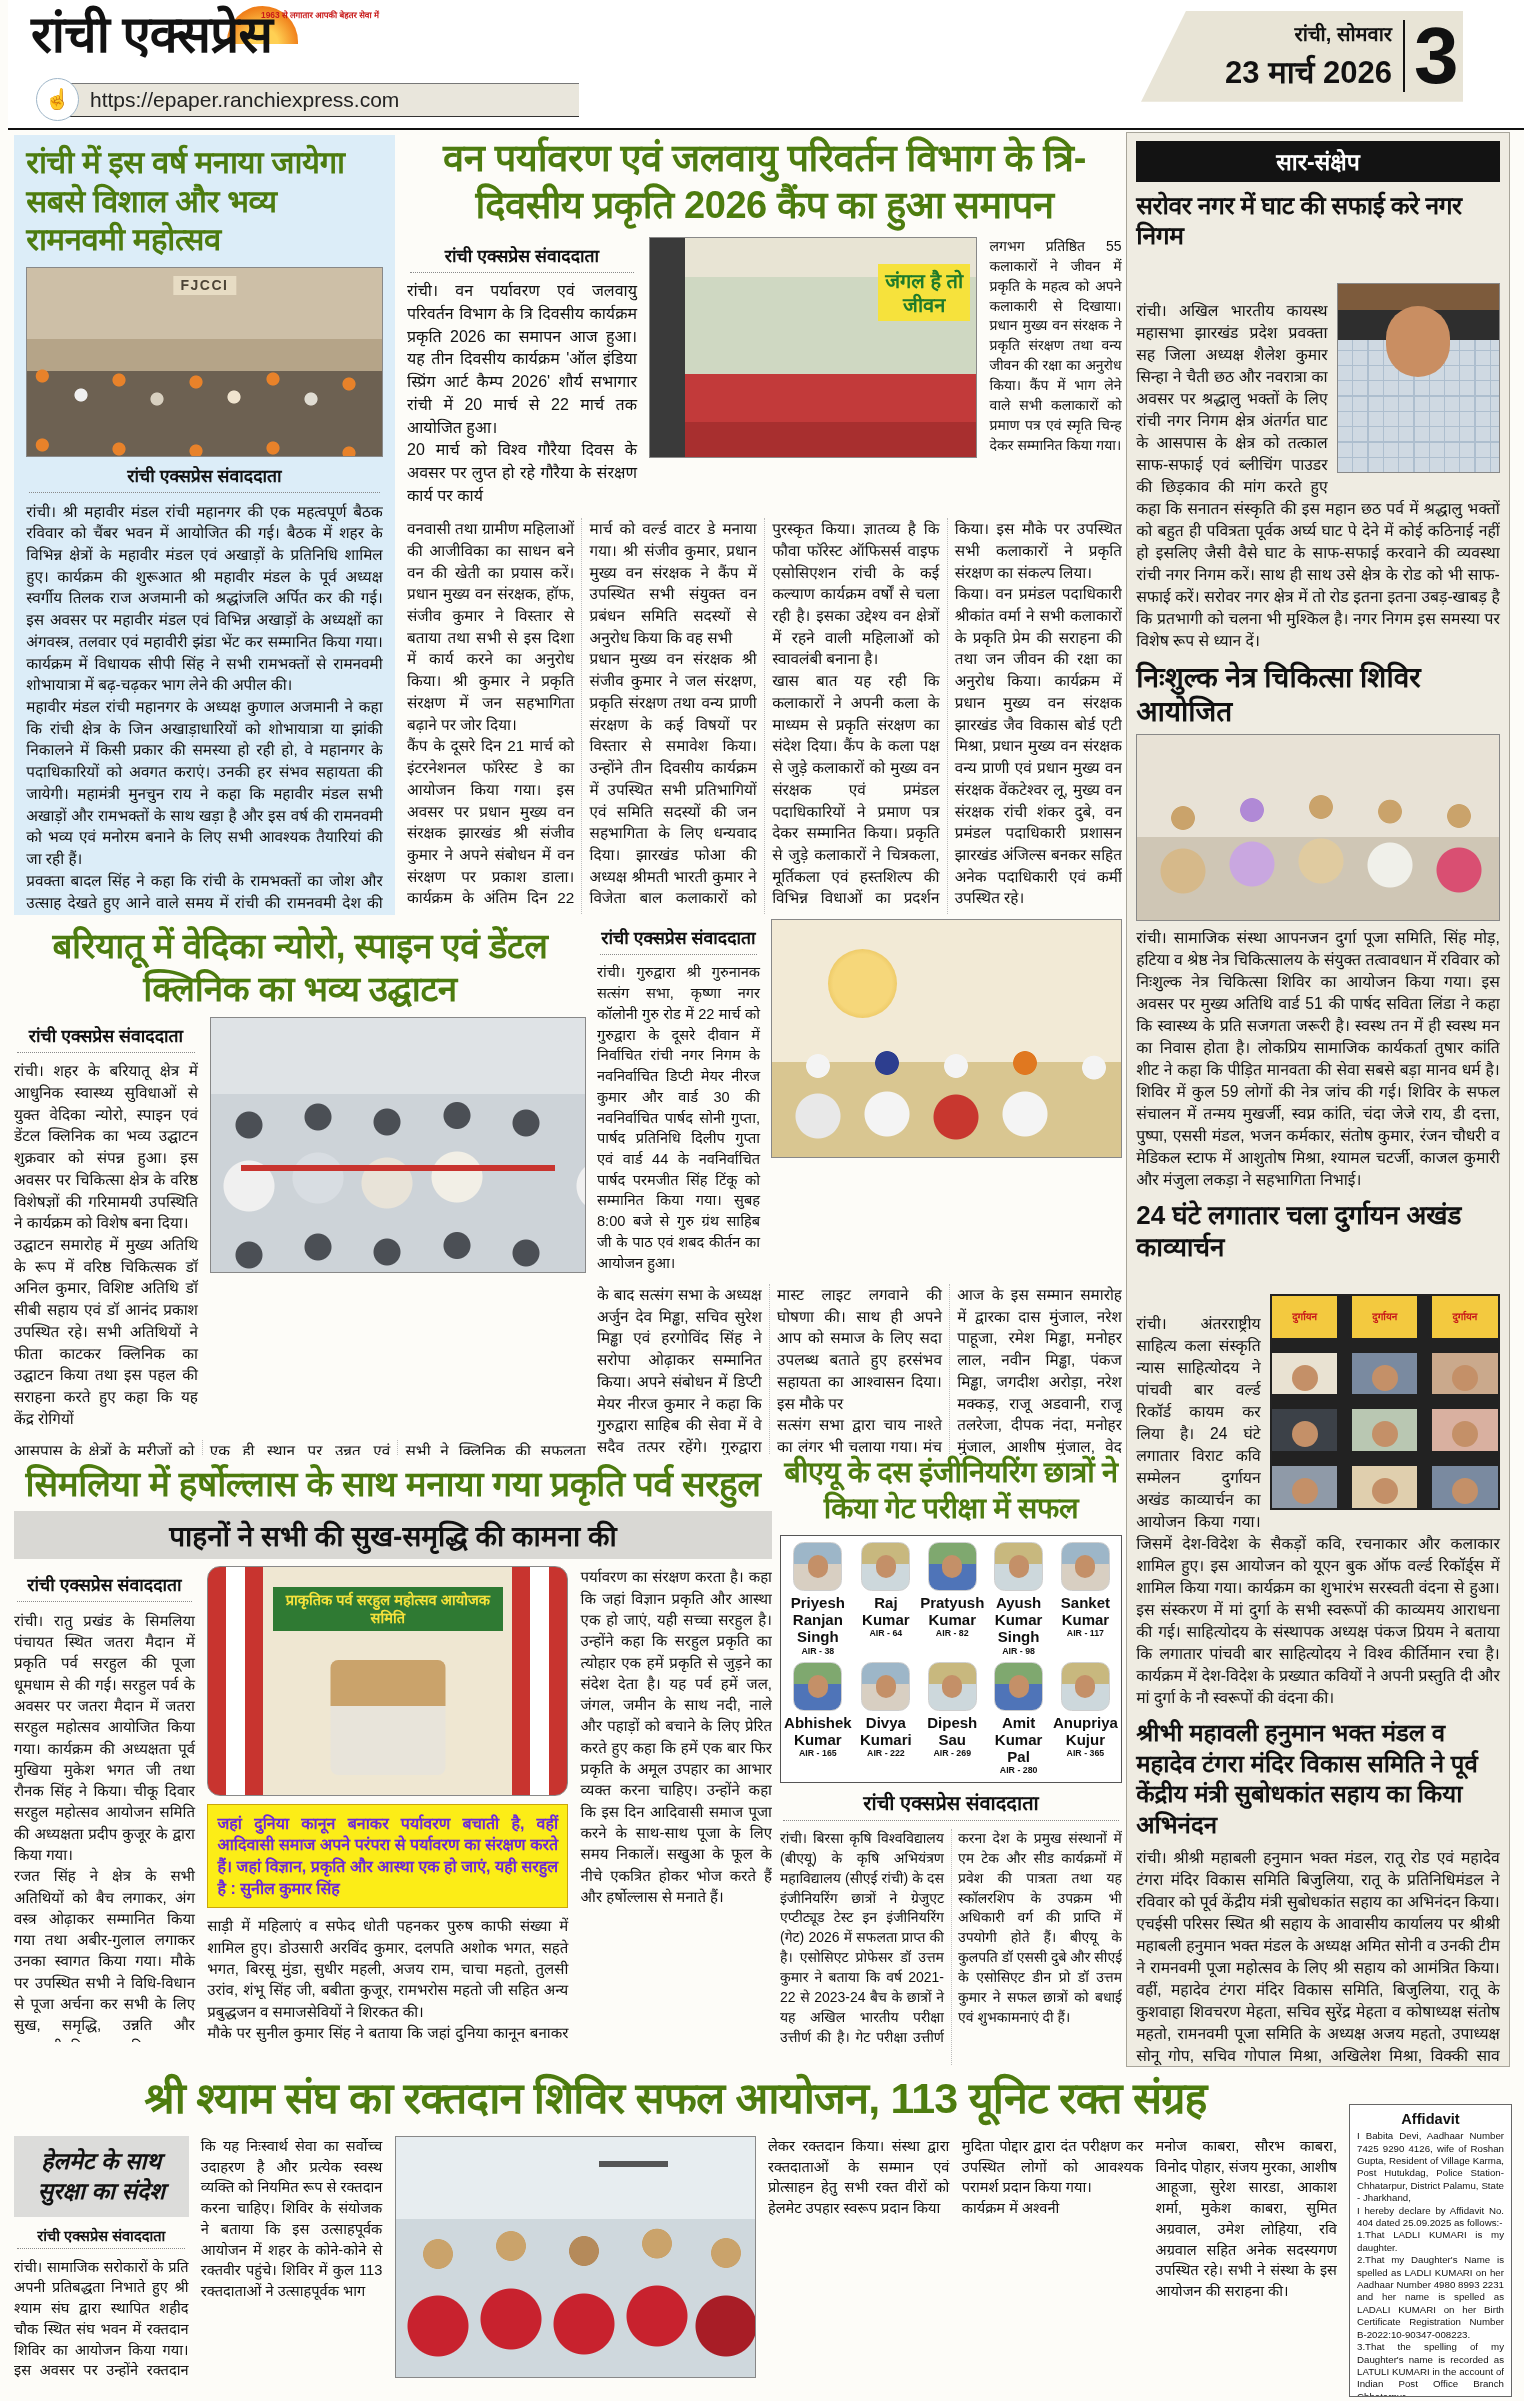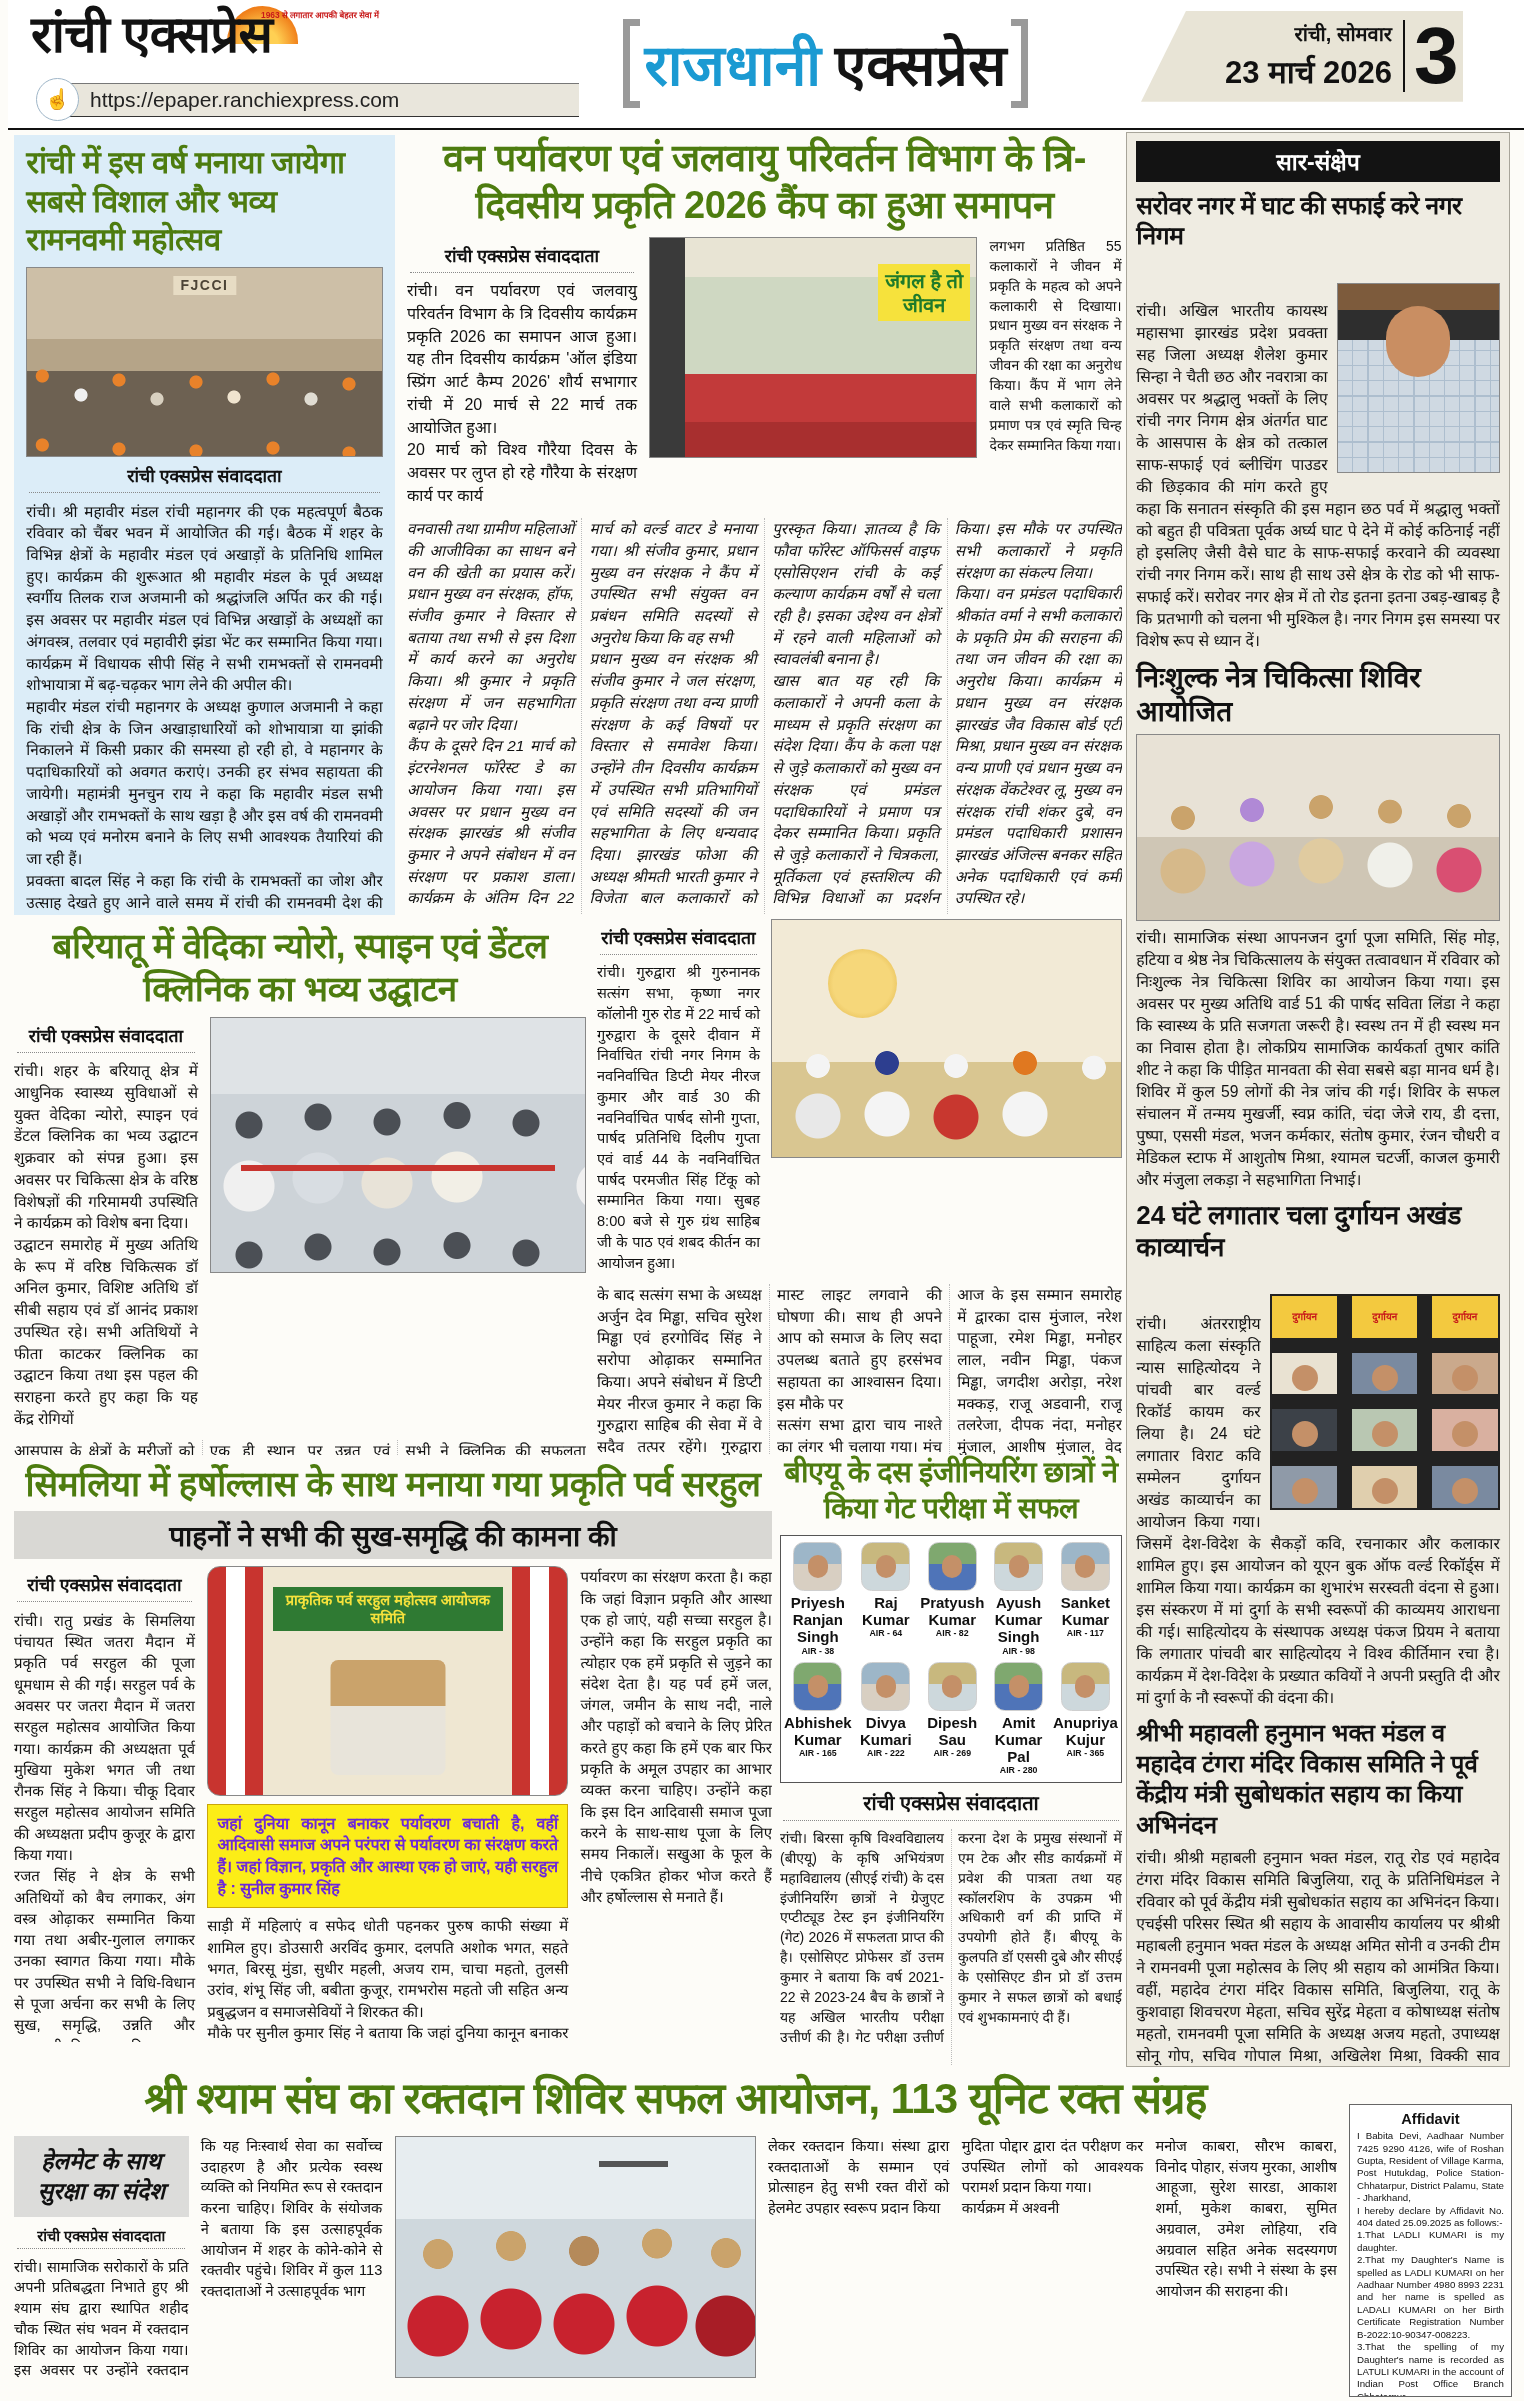--- a/index.html
+++ b/index.html
@@ -62,21 +62,21 @@
   #prakriti .headline { font-size:38px; text-align:center; }
   .prk-row { display:flex; gap:12.3px; margin-top:7.7px; }
   .prk-c1 { width:230px; }
   .prk-c1 .bodytext { font-size:16px; }
   .ph-stage { width:328px; height:221px; flex:none;
     background:linear-gradient(180deg,#e8e4d4 0 18%,#cfd8c2 18% 62%,#c23a3a 62% 84%,#a82f2f 84% 100%); }
   .ph-stage::before { content:""; position:absolute; left:0; top:0; width:35px; height:100%; background:#3a3a3a; }
   .ph-stage .plabel { right:6.1px; top:26px; width:92px; background:#f6e23c; color:#1e7a2a; font-size:20px; text-align:center; line-height:1.2; padding:4.6px 3.1px; }
   .prk-cr { width:132px; }
   .prk-cr .bodytext { font-size:14px; }
-  .prk-cols { margin-top:10.7px; height:470px; overflow:hidden;font-style:italic; }
+  .prk-cols { margin-top:10.7px; height:470px; overflow:hidden; }
 
   
   #sidebar { position:absolute; left:1126px; top:132px; width:384px; height:1935px; background:#efece2; border:0.8px solid #a8a59a; padding:7.7px 9.2px; overflow:hidden; }
   .sb-title { background:#131313; color:#fff; text-align:center; font-size:23px; font-weight:800; padding:4.6px 0; }
   .sb-item { margin-top:9.2px; }
   .sb-h1 { font-size:24.6px; font-weight:800; line-height:1.2; letter-spacing:-0.4px; }
   .sb-h2 { font-size:28px; font-weight:800; line-height:1.2; }
   .sb-h3 { font-size:26px; font-weight:800; line-height:1.2; }
   .sb-h4 { font-size:24px; font-weight:800; line-height:1.28; }
   .sb-body { font-size:15.7px; line-height:1.4; text-align:justify; margin-top:6.1px; white-space:pre-line; }
@@ -215,26 +215,20 @@
   <header id="masthead">
     <div class="logo-wrap">
       <div class="sun"></div>
       <div class="tagline">1963 से लगातार आपकी बेहतर सेवा में</div>
       <div class="logo-text">रांची एक्सप्रेस</div>
     </div>
     <div class="urlbar">
       <div class="touch-icon">☝</div>
       <div class="url-text">https://epaper.ranchiexpress.com</div>
     </div>
-    <div class="edition">
-      <div class="bracket l"></div>
-      <span class="ed-blue">राजधानी</span>
-      <span class="ed-black">एक्सप्रेस</span>
-      <div class="bracket r"></div>
-    </div>
     <div class="datepanel">
       <div class="date-texts">
         <div class="city-day">रांची, सोमवार</div>
         <div class="date-big">23 मार्च 2026</div>
       </div>
       <div class="pagenum">3</div>
     </div>
   </header>
 
   <article class="article" id="ramnavami">

